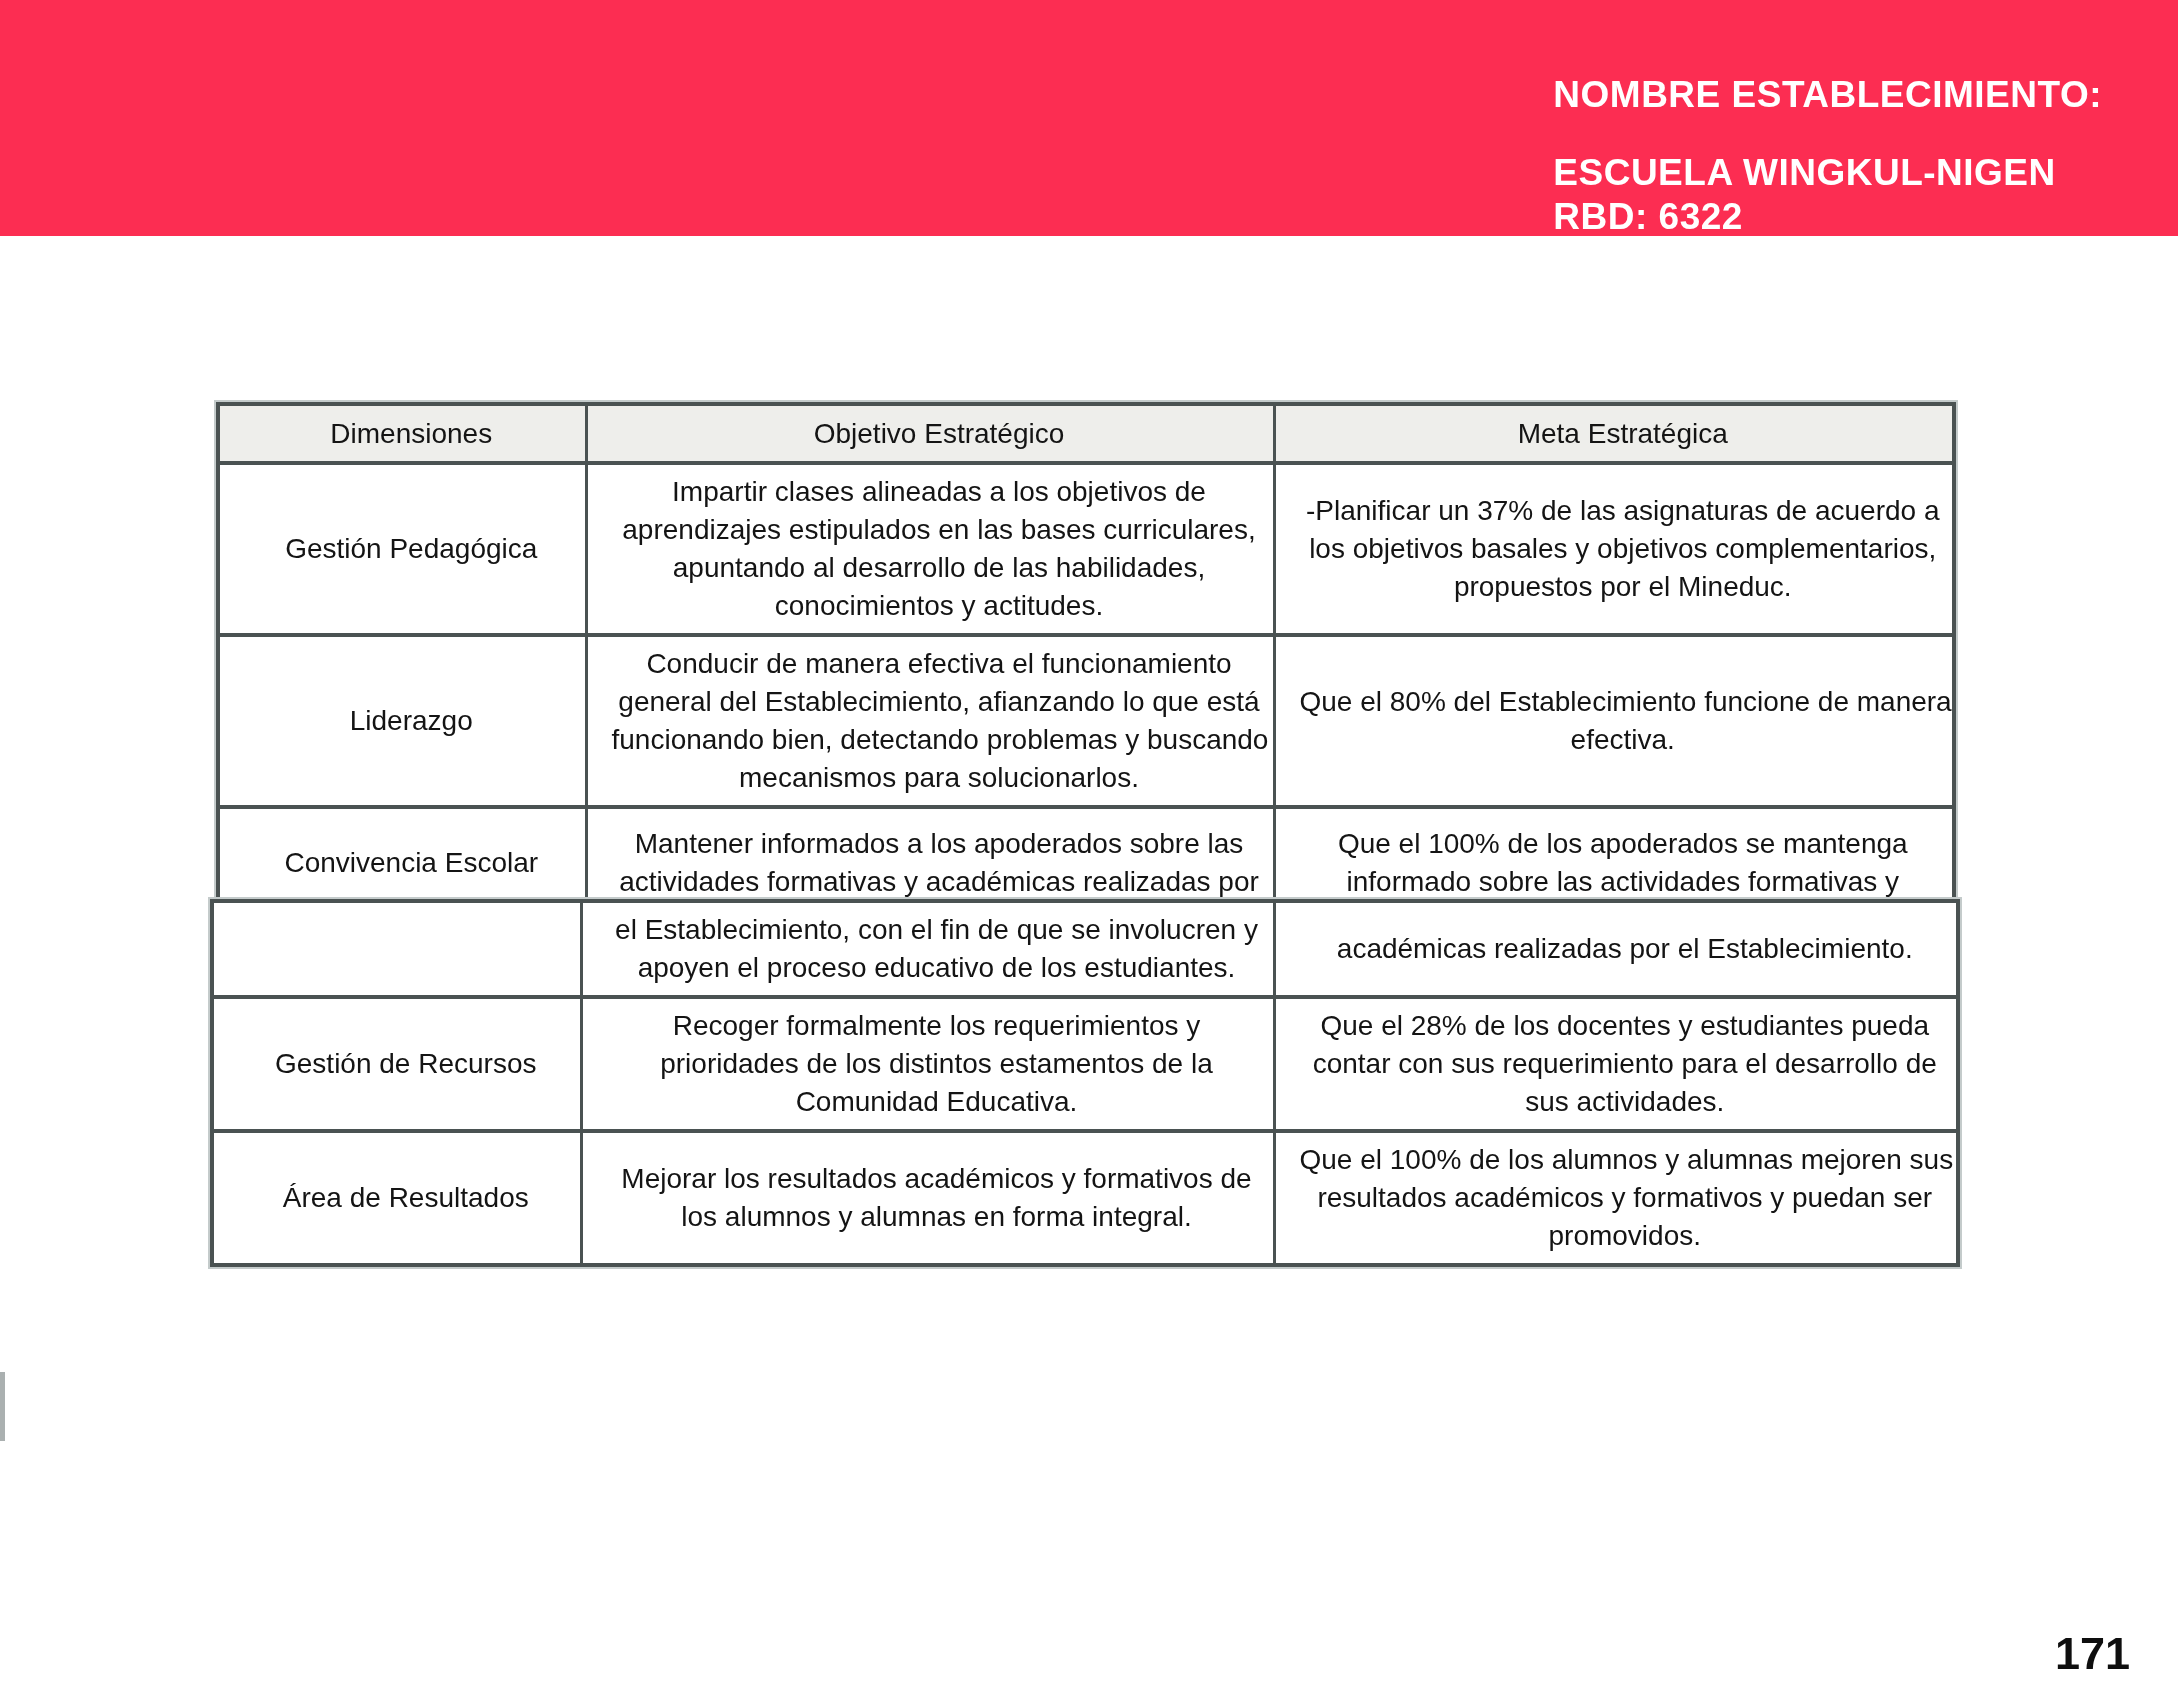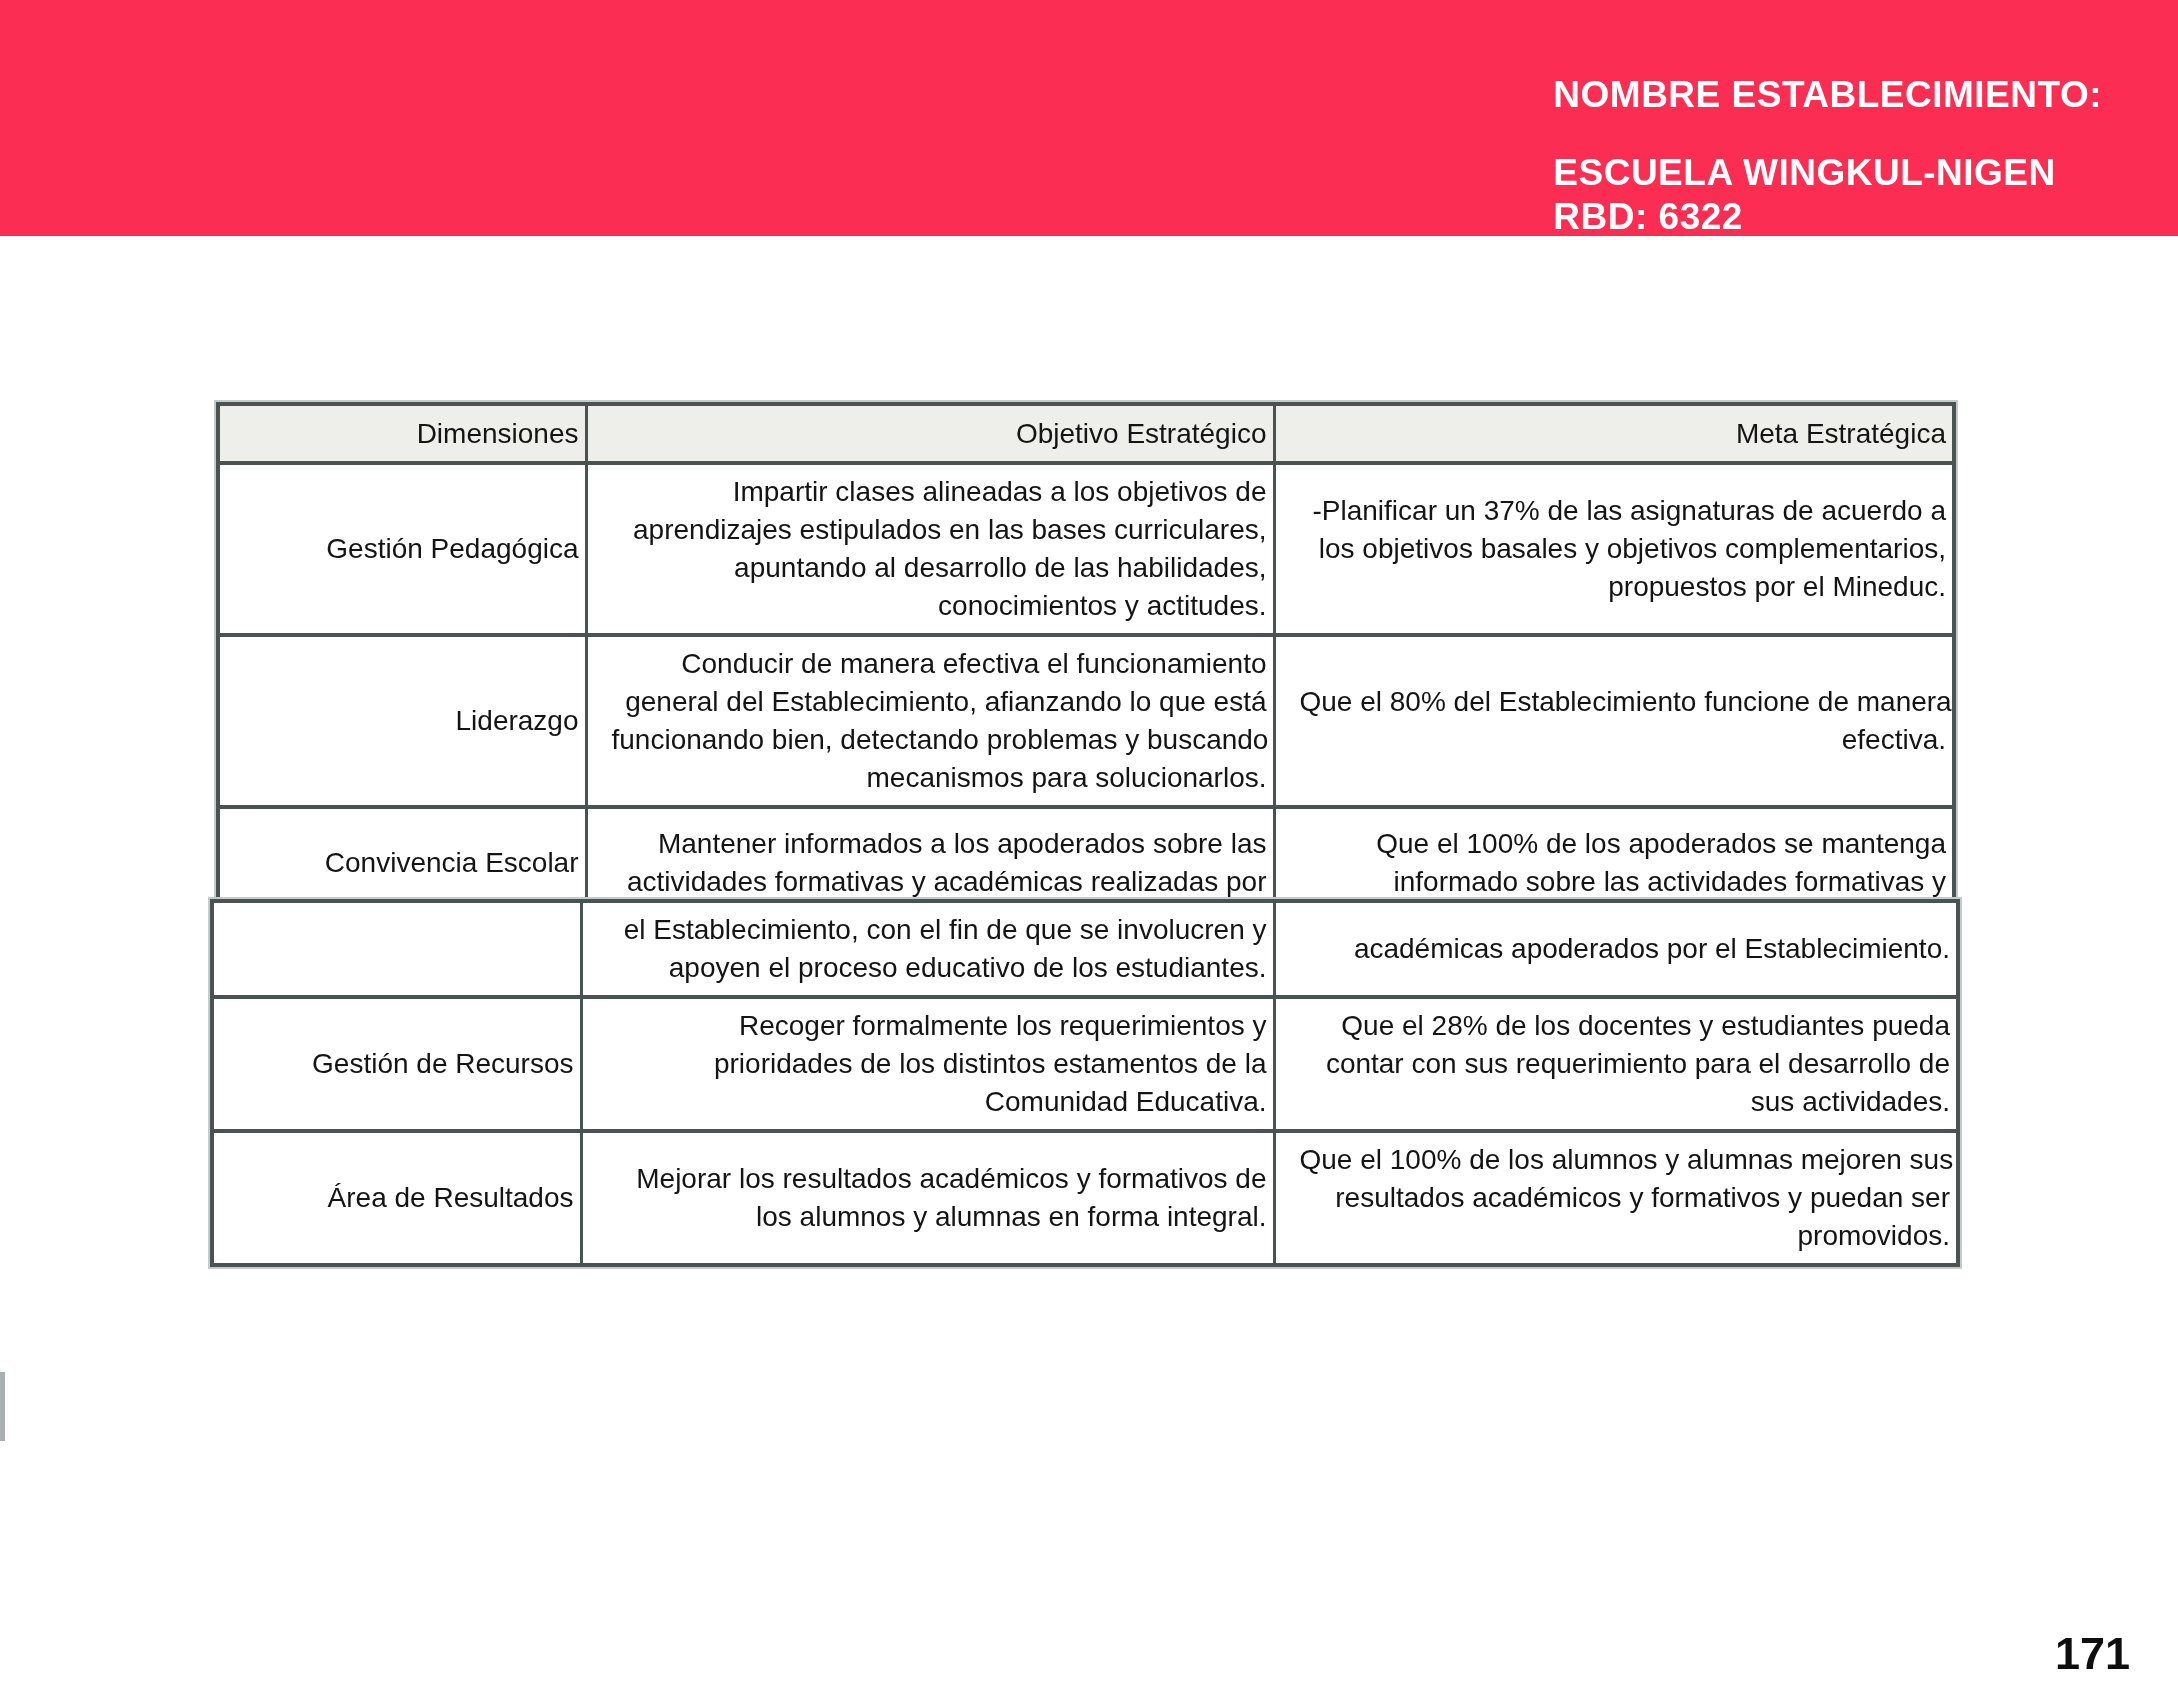--- a/index.html
+++ b/index.html
@@ -39,21 +39,21 @@
     outline:2px solid #c4cbcb;
   }
   .tbl td,.tbl th{
     border:solid #4a5252;
     border-width:4px 3px;
     vertical-align:middle;
     padding:8px 6px 8px 24px;
     font-size:28px;
     line-height:38px;
     font-weight:normal;
-    text-align:right;
+    text-align:center;
     color:#141414;
     white-space:pre;
     overflow:hidden;
     box-sizing:border-box;
   }
   .tbl th{background:#eeeeeb;}
   .tbl-one{left:216px;top:402px;width:1737px;}
   .tbl-two{left:210px;top:899px;width:1746px;padding-left:8px;}
 
   
@@ -131,21 +131,21 @@
     <colgroup>
       <col style="width:369px">
         <col style="width:693px">
         <col style="width:684px">
     </colgroup>
     <tbody>
         <tr style="height:89px">
       <td></td>
       <td>el Establecimiento, con el fin de que se involucren y
 apoyen el proceso educativo de los estudiantes.</td>
-      <td>académicas apoderados por el Establecimiento.</td>
+      <td>académicas realizadas por el Establecimiento.</td>
     </tr>
     <tr style="height:126px">
       <td>Gestión de Recursos</td>
       <td>Recoger formalmente los requerimientos y
 prioridades de los distintos estamentos de la
 Comunidad Educativa.</td>
       <td>Que el 28% de los docentes y estudiantes pueda
 contar con sus requerimiento para el desarrollo de
 sus actividades.</td>
     </tr>

